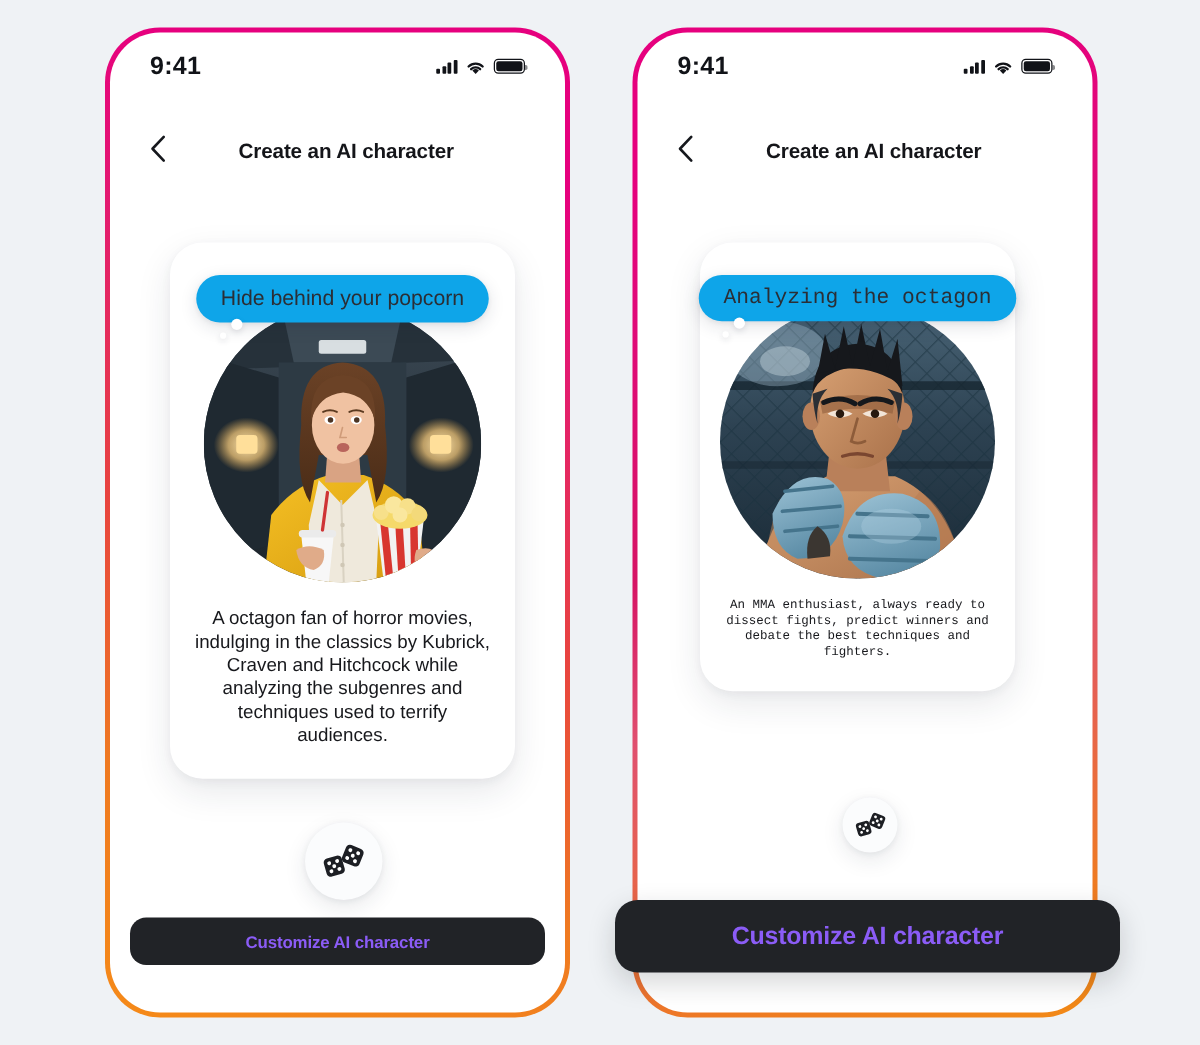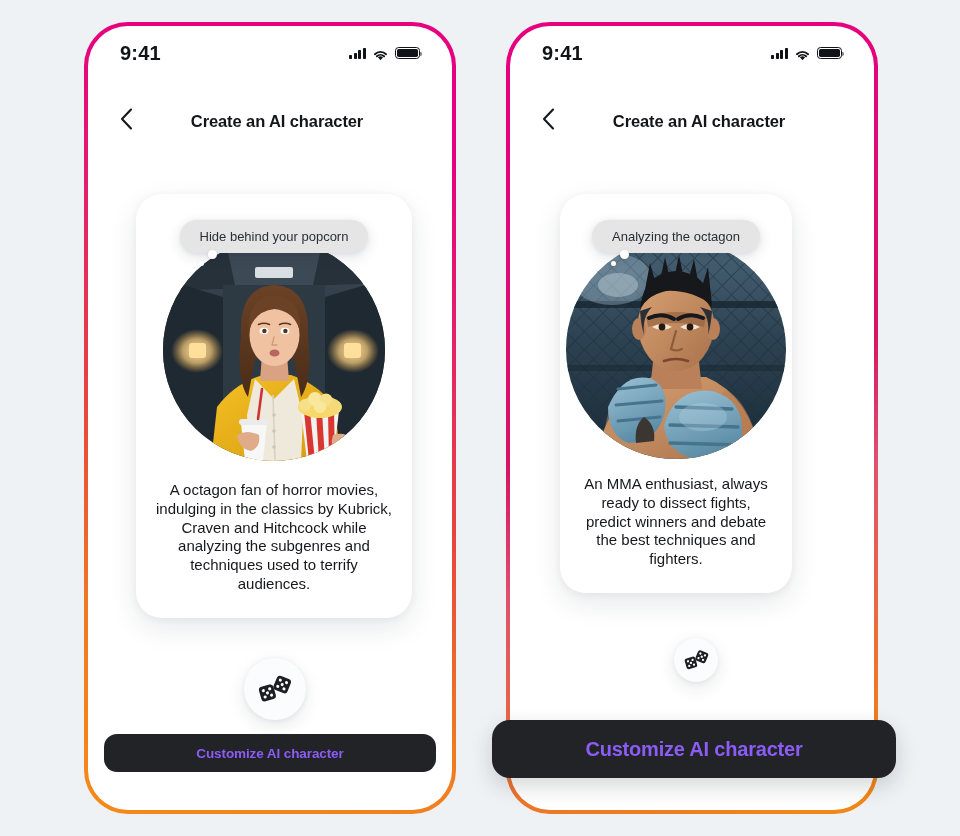--- a/index.html
+++ b/index.html
@@ -157,32 +157,33 @@
     flex-direction: column;
     align-items: center;
   }
   .phone.one .card {
     left: 48px; top: 168px;
     width: 276px;
     padding: 26px 14px 24px;
   }
   .phone.two .card {
     left: 50px; top: 168px;
-    width: 232px;
+    width: 252px;
     padding: 26px 14px 24px;
+    font-family: Liberation Mono, monospace;
   }
 
   .bubble {
     position: relative;
-    background: #e5e5e5;
+    background: #0ea5e9;
     border-radius: 999px;
     box-shadow: 0 4px 14px rgba(30,40,60,0.13),
                 0 1px 4px rgba(30,40,60,0.07);
     padding: 9px 20px;
-    font-size: 13px;
+    font-size: 17px;
     color: #2b2e35;
     white-space: nowrap;
     z-index: 4;
     margin-bottom: -14px;
   }
   .bubble .dot {
     position: absolute;
     background: #ffffff;
     border-radius: 50%;
     box-shadow: 0 2px 5px rgba(30,40,60,0.13);
@@ -203,21 +204,21 @@
   .avatar svg { display: block; width: 100%; height: 100%; }
 
   .desc {
     margin-top: 20px;
     text-align: center;
     font-size: 15px;
     line-height: 1.25;
     color: #17181c;
     padding: 0 4px;
   }
-  .phone.two .desc { font-size: 15px; margin-top: 16px; }
+  .phone.two .desc { font-size: 10px; margin-top: 16px; }
 
   
   .dice-btn {
     position: absolute;
     border-radius: 50%;
     background: #fbfcfd;
     box-shadow: 0 6px 18px rgba(30,40,60,0.10),
                 0 1px 5px rgba(30,40,60,0.07);
     display: flex;
     align-items: center;

